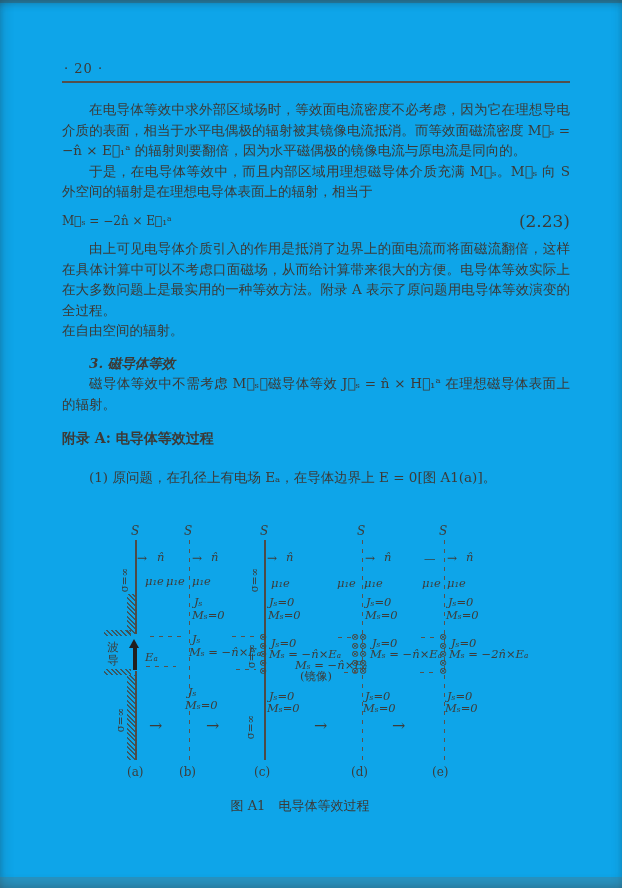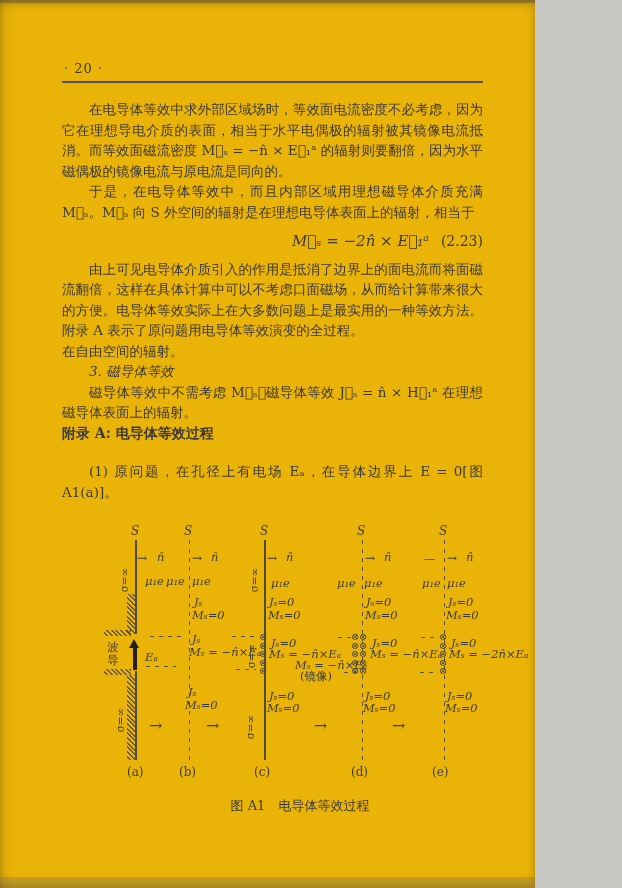--- a/index.html
+++ b/index.html
@@ -1,39 +1,39 @@
 <!DOCTYPE html>
 <html><head>
 <meta charset="utf-8">
 <style>
   html,body{margin:0;padding:0;background:#c9c7c2;}
   .page{
-    position:relative; width:535px; height:888px; overflow:hidden;
-    background:#eab308;
+    position:relative; width:622px; height:888px; overflow:hidden;
+    background:#0ea5e9;
     box-shadow: inset 0 8px 10px -6px rgba(40,38,35,.45),
                 inset 10px 0 14px -10px rgba(40,38,35,.30),
                 inset -8px 0 12px -9px rgba(40,38,35,.22),
                 inset 0 -10px 12px -8px rgba(40,38,35,.30);
     font-family:"DejaVu Serif", serif; color:#3c3a37;
   }
   .edge-top{position:absolute;top:0;left:0;right:0;height:3px;background:rgba(70,68,64,.35);}
   .edge-bottom{position:absolute;top:877px;left:0;right:0;height:11px;background:rgba(105,103,98,.28);}
   
   .pgnum{position:absolute;left:64px;top:61px;font-size:13px;letter-spacing:1px;}
   .chapter{position:absolute;right:52px;top:59px;font-size:13.5px;letter-spacing:.5px;}
   .rule{position:absolute;left:62px;right:52px;top:81px;height:1.5px;background:#53504c;}
   
   .content{position:absolute;left:62px;right:52px;top:99px;font-size:13.5px;line-height:20.5px;text-align:justify;}
   .para{margin:0;text-indent:2em;}
   .noindent{text-indent:0;}
   .eqrow{display:flex;align-items:center;margin:9px 0 7px 0;}
-  .eq{flex:1;text-align:right;font-style:italic;font-size:15px;}
-  .eqnum{width:54px;text-align:right;font-size:14px;}
-  .subhead{font-style:italic;}
-  .apphead{font-weight:bold;text-indent:0;font-size:14px;}
+  .eq{flex:1;text-align:left;font-size:12px;}
+  .eqnum{width:54px;text-align:right;font-size:17px;}
+  .subhead{font-style:italic;margin-top:12px;font-weight:bold;}
+  .apphead{font-weight:bold;text-indent:0;margin-top:14px;font-size:14px;}
   .appitem{margin-top:18px;}
   
   .figure{position:absolute;left:0;top:0;width:622px;height:888px;pointer-events:none;}
   .fl{position:absolute;font-style:italic;font-size:11.5px;line-height:12px;white-space:nowrap;color:#3e3c39;}
   .fr{position:absolute;font-style:normal;font-size:11.5px;line-height:12px;white-space:nowrap;color:#3e3c39;}
   .slab{position:absolute;font-style:italic;font-size:12px;color:#3e3c39;}
   .panel{position:absolute;font-size:12px;color:#3e3c39;}
   .vline-d{position:absolute;width:1px;background-image:repeating-linear-gradient(to bottom,#56534f 0 4px,rgba(0,0,0,0) 4px 9px);}
   .vline-s{position:absolute;width:1.5px;background:#4e4b47;}
   .hatch{position:absolute;background:repeating-linear-gradient(45deg,rgba(70,68,64,0) 0 2.1px,rgba(70,68,64,.8) 2.1px 3.3px);}

